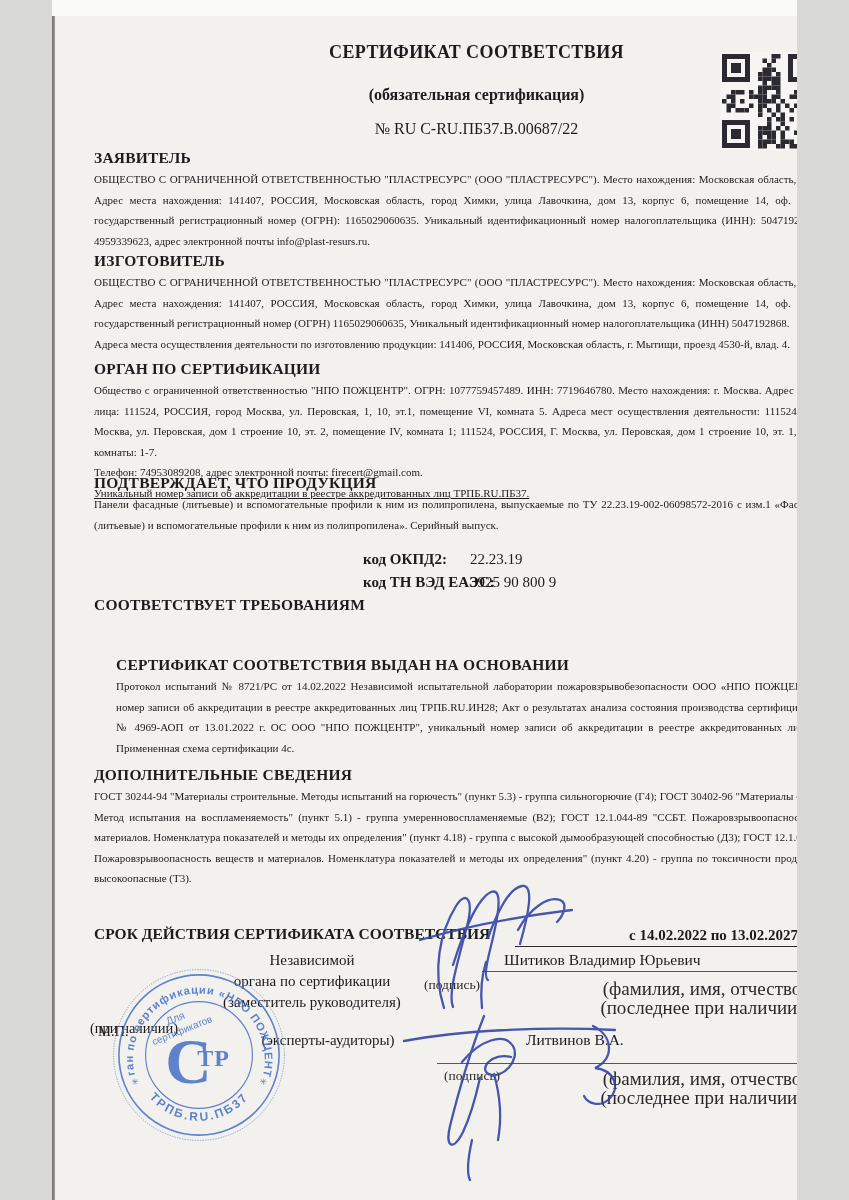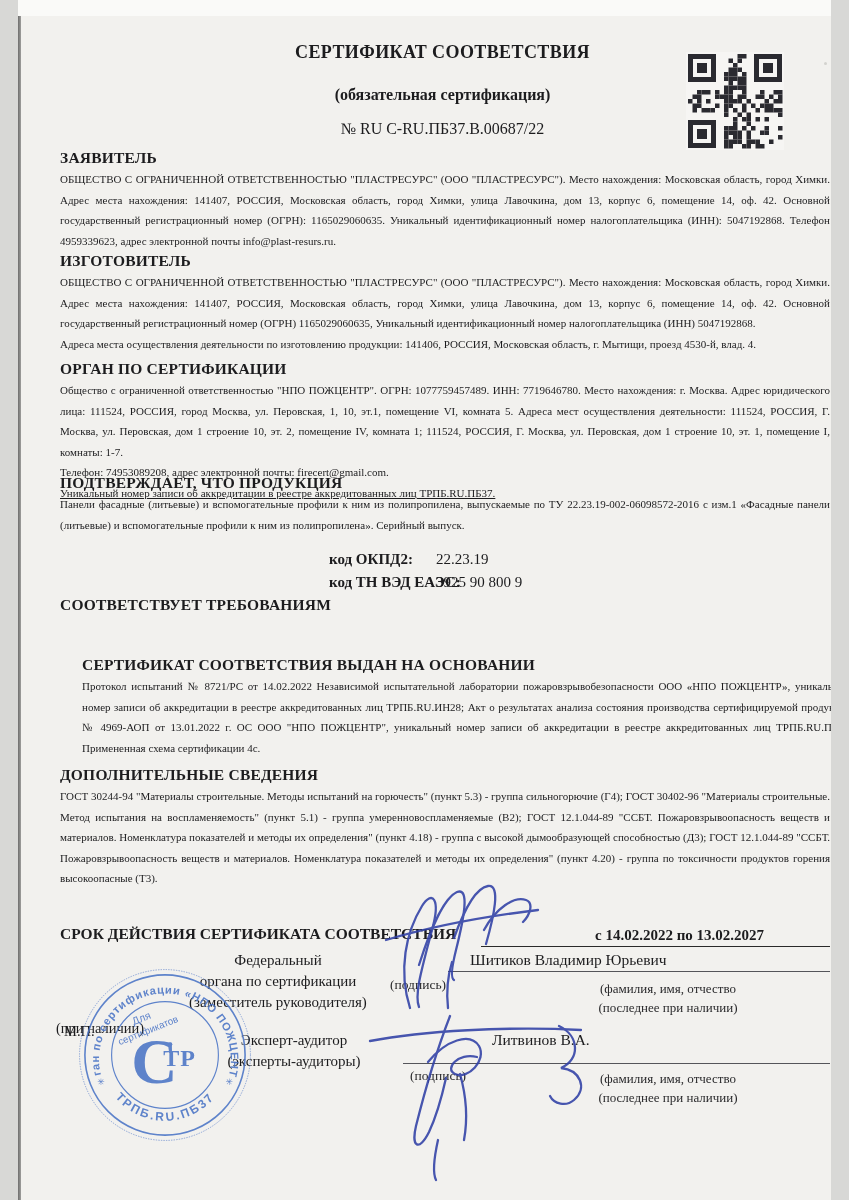--- a/index.html
+++ b/index.html
@@ -1,19 +1,19 @@
 <!DOCTYPE html>
 <html lang="ru"><head>
 <meta charset="utf-8">
 <style>
   html,body{margin:0;padding:0;}
   body{background:#d8d8d6;}
   .page{
     position:relative;
-    width:813px;height:1200px;
+    width:745px;height:1200px;
     margin:0 auto;
     background:#f2f1ee;
     overflow:hidden;
     font-family:"Liberation Serif","DejaVu Serif",serif;
     color:#1c1c1e;
   }
   
   .top-strip{position:absolute;left:0;top:0;width:849px;height:16px;background:#fafaf8;}
   .left-edge{position:absolute;left:0;top:16px;width:3px;height:1184px;background:linear-gradient(90deg,#4c4c4c,#8a8a88);opacity:.8;}
   .corner-mark{position:absolute;left:821px;top:15px;width:28px;height:10px;background:linear-gradient(180deg,#555,#0c0c0c);border-radius:2px;}
@@ -56,21 +56,21 @@
   .lbl-expert{left:156px;top:1030px;width:240px;}
   .sig-hint{position:absolute;font-size:13.5px;color:#2a2a2c;}
   .hint-sign1{left:372px;top:977px;}
   .hint-sign2{left:392px;top:1068px;}
   .sig-name{position:absolute;font-size:15.5px;}
   .name-head{left:452px;top:951px;}
   .name-expert{left:474px;top:1031px;}
   .sig-line{position:absolute;border-bottom:1.2px solid #55555a;}
   .line-head{left:430px;top:951px;width:382px;height:20px;}
   .line-expert{left:385px;top:1043px;width:427px;height:20px;}
-  .fio-hint{position:absolute;width:240px;text-align:center;font-size:13px;line-height:19px;color:#2a2a2c;}
+  .fio-hint{position:absolute;width:240px;text-align:center;font-size:19px;line-height:19px;color:#2a2a2c;}
   .fio-head{left:530px;top:979px;}
   .fio-expert{left:530px;top:1069px;}
   .seal-note{position:absolute;font-size:14.5px;}
   .mp{left:46px;top:1002px;margin-top:21px;}
   .mp2{left:38px;top:1020px;}
 
   .stamp{position:absolute;left:58px;top:966px;width:178px;height:178px;opacity:.88;}
   .sig-overlay{position:absolute;left:0;top:0;width:849px;height:1200px;pointer-events:none;}
 </style>
 </head>
@@ -269,34 +269,33 @@
   <div class="sec s-additional">
     <h3>ДОПОЛНИТЕЛЬНЫЕ СВЕДЕНИЯ</h3>
     <p>ГОСТ 30244-94 "Материалы строительные. Методы испытаний на горючесть" (пункт 5.3) - группа сильногорючие (Г4); ГОСТ 30402-96 "Материалы строительные. Метод испытания на воспламеняемость" (пункт 5.1) - группа умеренновоспламеняемые (В2); ГОСТ 12.1.044-89 "ССБТ. Пожаровзрывоопасность веществ и материалов. Номенклатура показателей и методы их определения" (пункт 4.18) - группа с высокой дымообразующей способностью (Д3); ГОСТ 12.1.044-89 "ССБТ. Пожаровзрывоопасность веществ и материалов. Номенклатура показателей и методы их определения" (пункт 4.20) -  группа по токсичности продуктов горения высокоопасные (Т3).</p>
   </div>
 
   <div class="validity-h">СРОК ДЕЙСТВИЯ СЕРТИФИКАТА СООТВЕТСТВИЯ</div>
   <div class="validity-line"></div>
   <div class="validity-period">с 14.02.2022 по 13.02.2027</div>
 
   <div class="sig-label lbl-head">
-    <div>Федеральный</div>
+    <div>Независимой</div>
     <div>органа по сертификации</div>
     <div>(заместитель руководителя)</div>
   </div>
   <div class="sig-line line-head"></div>
   <div class="sig-name name-head">Шитиков Владимир Юрьевич</div>
   <div class="sig-hint hint-sign1">(подпись)</div>
   <div class="fio-hint fio-head">
     <div>(фамилия, имя, отчество</div>
     <div>(последнее при наличии)</div>
   </div>
 
   <div class="sig-label lbl-expert">
-    <div>Эксперт-аудитор</div>
     <div>(эксперты-аудиторы)</div>
   </div>
   <div class="sig-line line-expert"></div>
   <div class="sig-name name-expert">Литвинов В.А.</div>
   <div class="sig-hint hint-sign2">(подпись)</div>
   <div class="fio-hint fio-expert">
     <div>(фамилия, имя, отчество</div>
     <div>(последнее при наличии)</div>
   </div>
 

